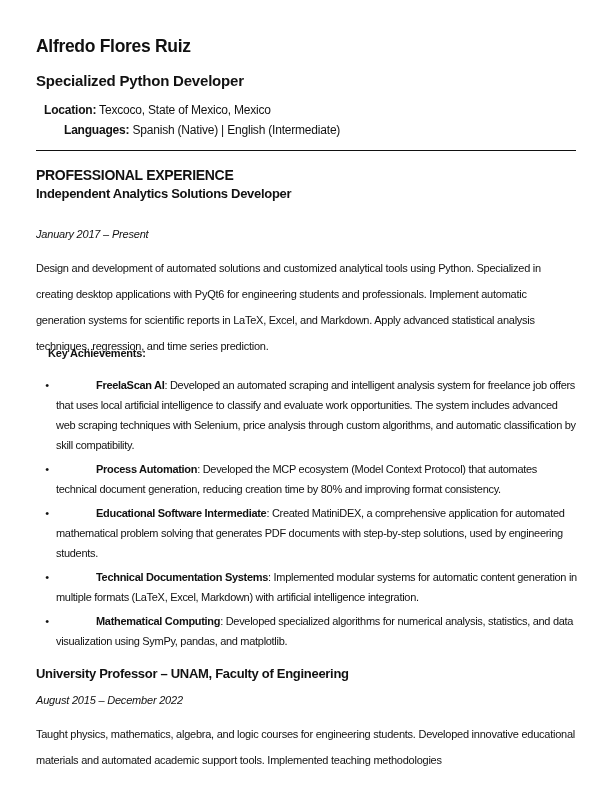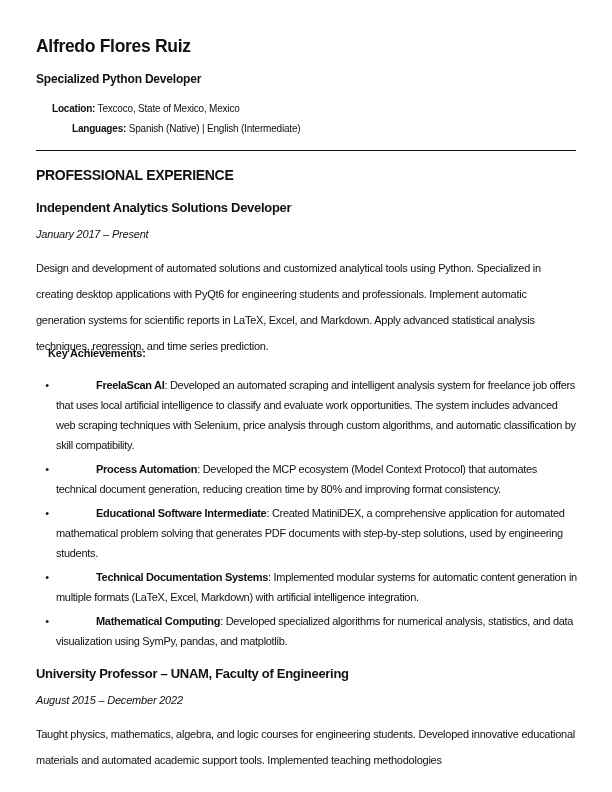--- a/index.html
+++ b/index.html
@@ -8,24 +8,24 @@
     font-family: "Liberation Sans", "DejaVu Sans", sans-serif;
     color: #111111;
   }
   .page { position: absolute; left: 36px; top: 0; width: 540px; }
   .name {
     position: absolute; top: 36px; left: 0;
     font-size: 17.5px; font-weight: bold; letter-spacing: -0.3px; white-space: nowrap;
   }
   .subtitle {
     position: absolute; top: 72px; left: 0;
-    font-size: 12px; font-weight: bold; letter-spacing: -0.2px; white-space: nowrap;
+    font-size: 15px; font-weight: bold; letter-spacing: -0.2px; white-space: nowrap;
   }
   .meta-line {
-    position: absolute; left: 16px; font-size: 10px; white-space: nowrap; letter-spacing: -0.2px;
+    position: absolute; left: 8px; font-size: 12px; white-space: nowrap; letter-spacing: -0.2px;
   }
   .meta-line b { font-weight: bold; }
   .rule {
     position: absolute; top: 150px; left: 0; width: 540px; height: 0;
     border-top: 1.3px solid #111111;
   }
   .section-title {
     position: absolute; top: 167px; left: 0;
     font-size: 14px; font-weight: bold; letter-spacing: -0.3px; white-space: nowrap;
   }
@@ -64,21 +64,21 @@
     <b>Location:</b><span> Texcoco, State of Mexico, Mexico</span>
   </div>
   <div class="meta-line" style="top:123px;padding-left:20px;">
     <b>Languages:</b><span> Spanish (Native) | English (Intermediate)</span>
   </div>
 
   <div class="rule"></div>
 
   <div class="section-title">PROFESSIONAL EXPERIENCE</div>
 
-  <div class="job-title" style="top:200px;">Independent Analytics Solutions Developer</div>
+  <div class="job-title" style="top:186px;">Independent Analytics Solutions Developer</div>
   <div class="job-dates" style="top:228px;">January 2017 – Present</div>
   <div class="para" style="top:255px;">Design and development of automated solutions and customized analytical tools using Python. Specialized in creating desktop applications with PyQt6 for engineering students and professionals. Implement automatic generation systems for scientific reports in LaTeX, Excel, and Markdown. Apply advanced statistical analysis techniques, regression, and time series prediction.</div>
   <div class="key-label" style="top:347px;">Key Achievements:</div>
 
   <div class="bullet" style="top:375px;">
     <span class="dot">•</span><b>FreelaScan AI</b><span>: Developed an automated scraping and intelligent analysis system for freelance job offers that uses local artificial intelligence to classify and evaluate work opportunities. The system includes advanced web scraping techniques with Selenium, price analysis through custom algorithms, and automatic classification by skill compatibility.</span>
   </div>
   <div class="bullet" style="top:459px;">
     <span class="dot">•</span><b>Process Automation</b><span>: Developed the MCP ecosystem (Model Context Protocol) that automates technical document generation, reducing creation time by 80% and improving format consistency.</span>
   </div>

